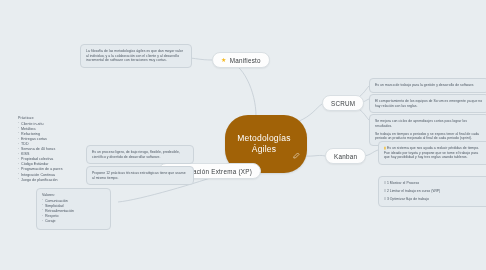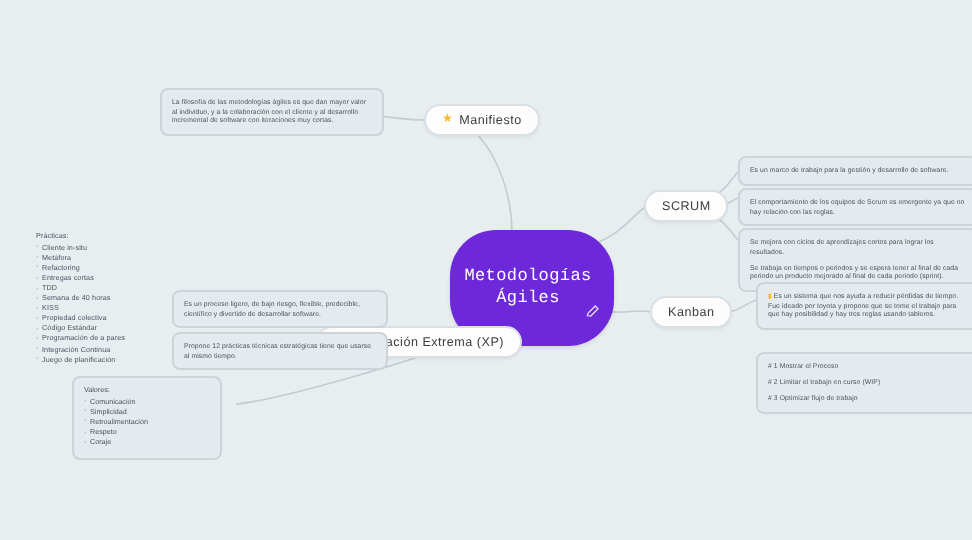--- a/index.html
+++ b/index.html
@@ -11,29 +11,28 @@
     position:relative;
   }
   #canvas{position:absolute;inset:0;}
   svg.links{position:absolute;left:0;top:0;width:486px;height:270px;pointer-events:none;}
 
   
   .central{
     position:absolute;
     left:225px;top:115px;
     width:82px;height:58px;
-    background:#6d28d9;
+    background:#a16207;
     border-radius:23px;
     color:#ffffff;
     display:flex;align-items:center;justify-content:center;
     text-align:center;
     font-size:8.5px;line-height:11px;
     letter-spacing:.2px;
     box-shadow:0 1px 2px rgba(0,0,0,.10);
-    font-family:Liberation Mono, monospace;
   }
   .central .txt{padding:0 10px 0 6px;}
   .central .mini{
     position:absolute;right:7px;bottom:14px;
     width:7px;height:7px;opacity:.85;
   }
 
   
   .pill{
     position:absolute;

